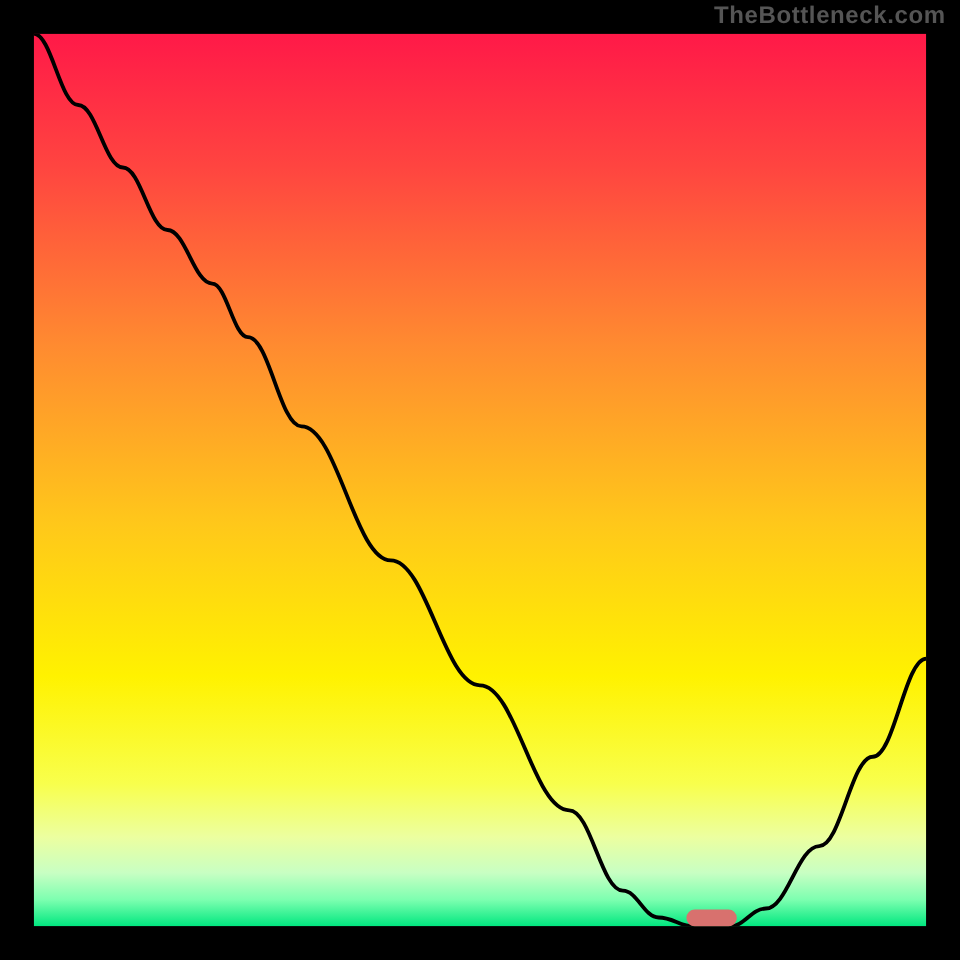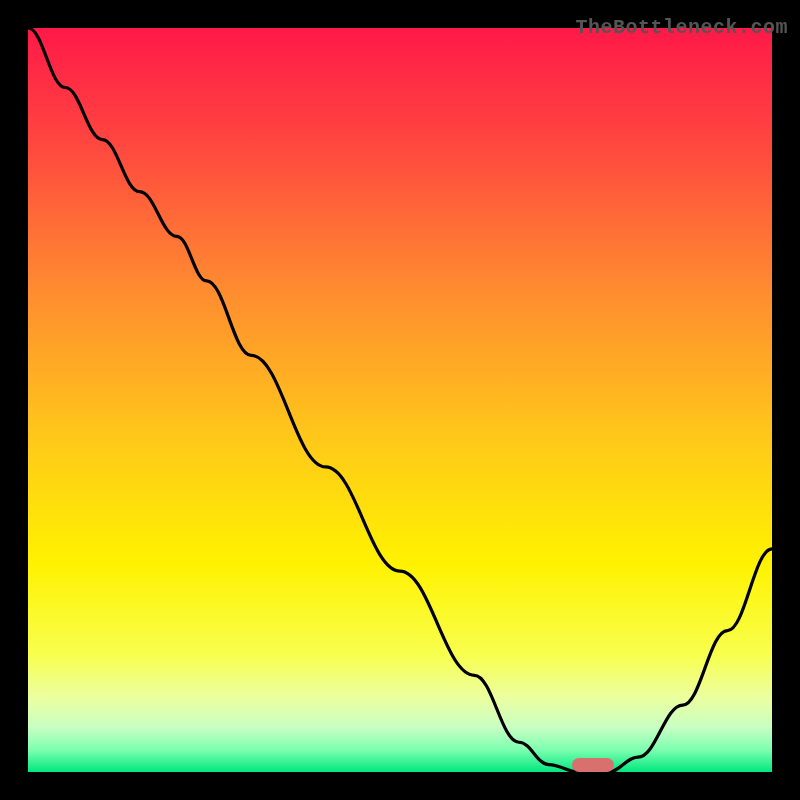--- a/index.html
+++ b/index.html
@@ -12,28 +12,27 @@
     font-family: Arial, Helvetica, sans-serif;
   }
   .frame {
     position: relative;
     width: 800px;
     height: 800px;
     background: #000;
   }
   .watermark {
     position: absolute;
-    top: 16px;
+    top: 2px;
     right: 12px;
     color: #555;
     font-size: 20px;
     font-weight: 600;
     letter-spacing: 0.5px;
     z-index: 50;
-    font-family: Liberation Mono, monospace;
   }
   .plot {
     position: absolute;
     left: 28px;
     top: 28px;
     width: 744px;
     height: 744px;
     overflow: hidden;
   }
   .gradient {

